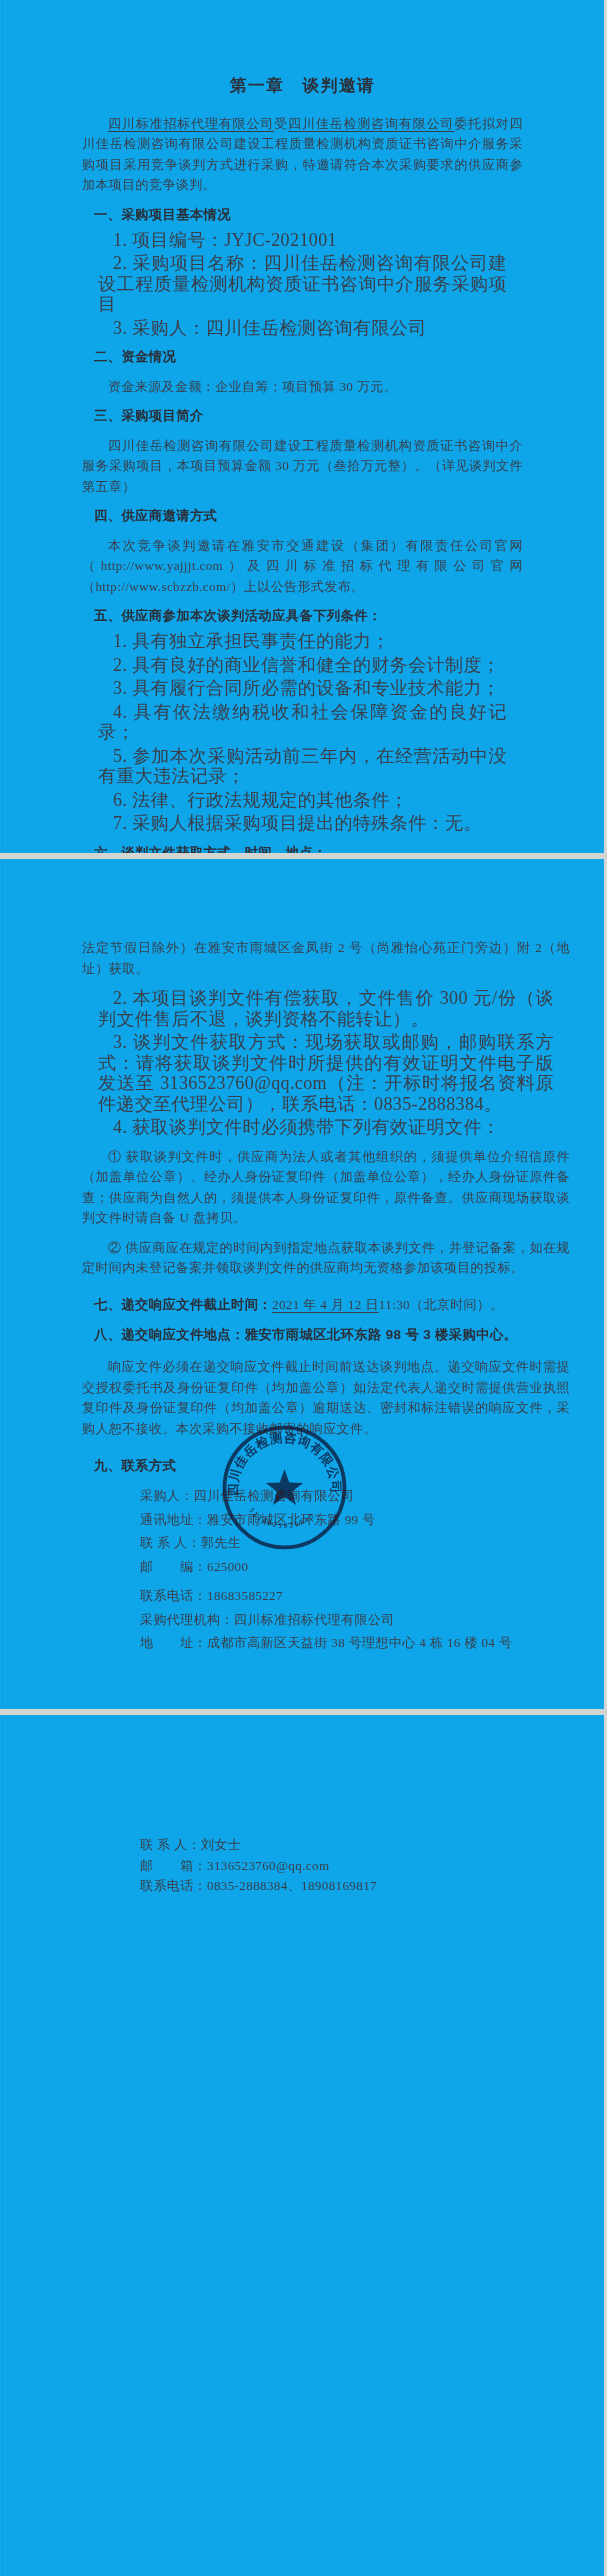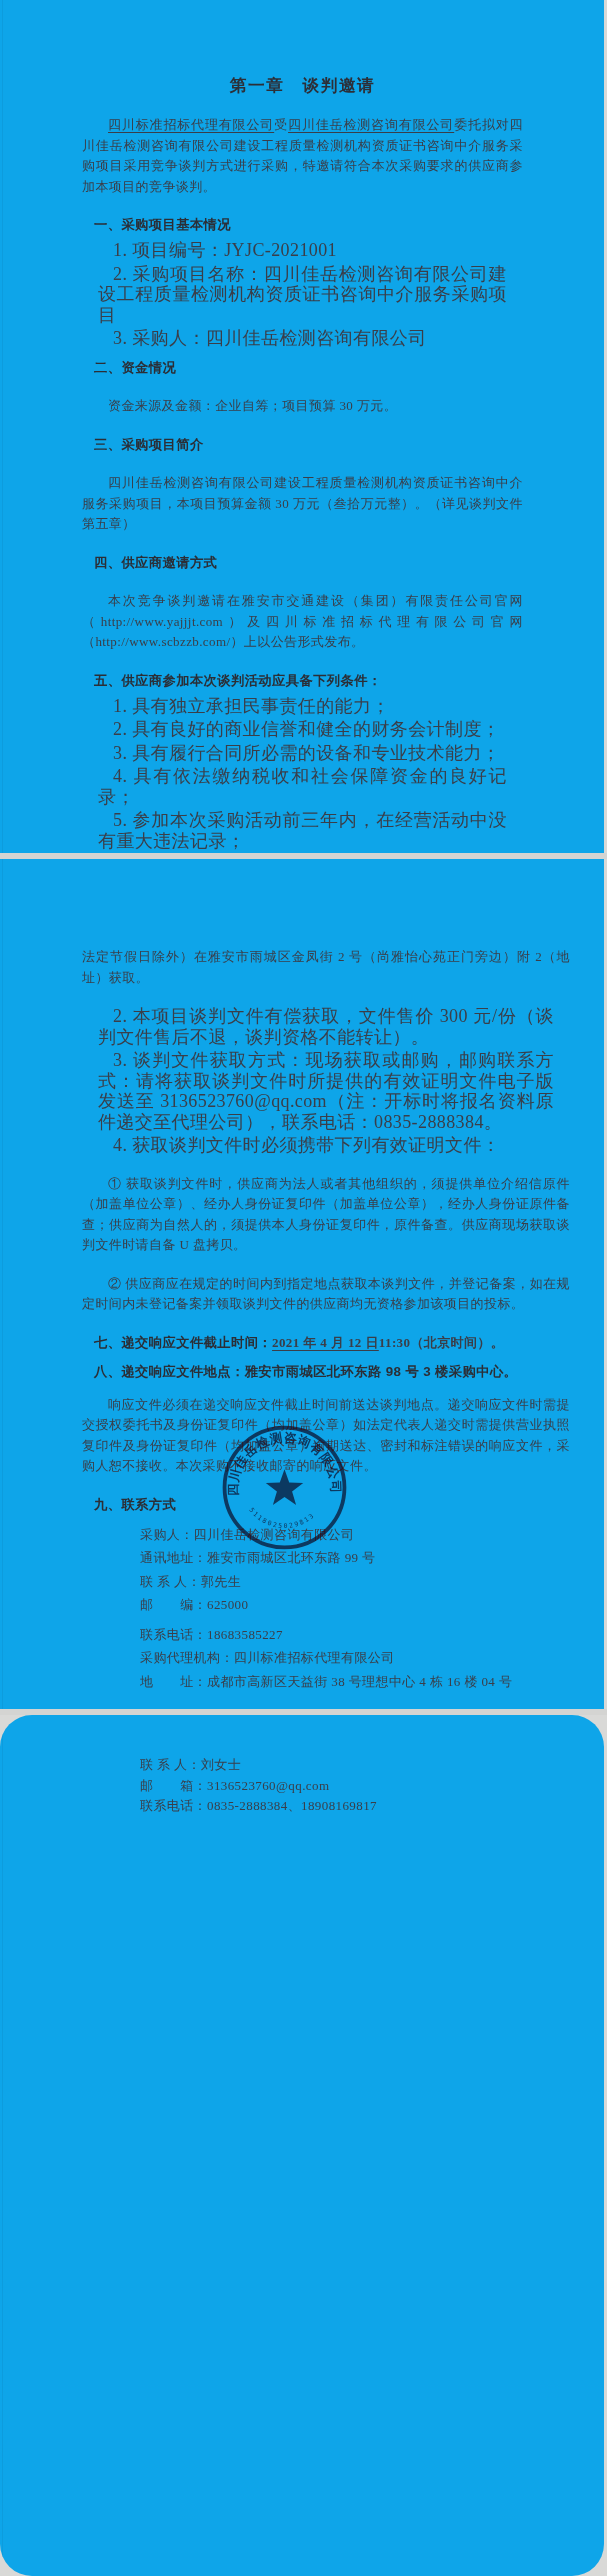--- a/index.html
+++ b/index.html
@@ -14,45 +14,45 @@
   .page{
     width:604px;background:#0ea5e9;position:relative;
     box-sizing:border-box;overflow:hidden;
   }
   .page::before{
     content:"";position:absolute;left:1.5px;top:0;bottom:0;width:1.5px;
     background:rgba(0,0,0,0.05);
   }
   .page-1{height:853px;padding:74px 81px 0 82px;}
   .page-2{height:850px;padding:70px 34px 0 82px;}
-  .page-3{height:861px;padding:40px 81px 0 82px;border-radius:32px;}
+  .page-3{height:861px;padding:120px 81px 0 82px;}
   .page-gap{height:6px;background:#d4d4d2;}
   .title{
     margin:0 0 16.7px 0;text-align:center;
     font-family:"Liberation Sans","DejaVu Sans",sans-serif;
     font-size:16.7px;font-weight:bold;color:#2c2f38;letter-spacing:1.5px;
   }
   .para{
-    margin:18px 0;font-size:13px;line-height:20.5px;letter-spacing:0.4px;
+    margin:9px 0;font-size:13px;line-height:20.5px;letter-spacing:0.4px;
     text-align:justify;
   }
   .indent{text-indent:26px;}
   .item{
     margin:3px 16px;font-size:18px;line-height:20.5px;letter-spacing:0.4px;
     text-align:justify;text-indent:15px;
   }
   .sec-h{
     margin:9px 0 4.6px 0;padding-left:12px;
     font-family:"Liberation Sans","DejaVu Sans",sans-serif;
     font-size:13.3px;line-height:20.5px;font-weight:bold;color:#2b2e36;
     letter-spacing:0.4px;text-align:justify;
   }
   .sec-h .reg{
     font-family:"Liberation Serif","DejaVu Serif",serif;
-    font-weight:bold;color:#3a3e49;font-size:13px;
+    font-weight:normal;color:#3a3e49;font-size:13px;
   }
   .u{
     text-decoration:underline;text-underline-offset:3px;
     text-decoration-thickness:0.8px;
   }
   .contact-block{margin:7.6px 0 0 58px;}
   .contact-row{font-size:13px;line-height:23.5px;letter-spacing:0.4px;}
   .c-label{white-space:pre;}
   .p3-contacts{margin-left:58px;}
   .p3-contacts .contact-row{line-height:20.5px;}

